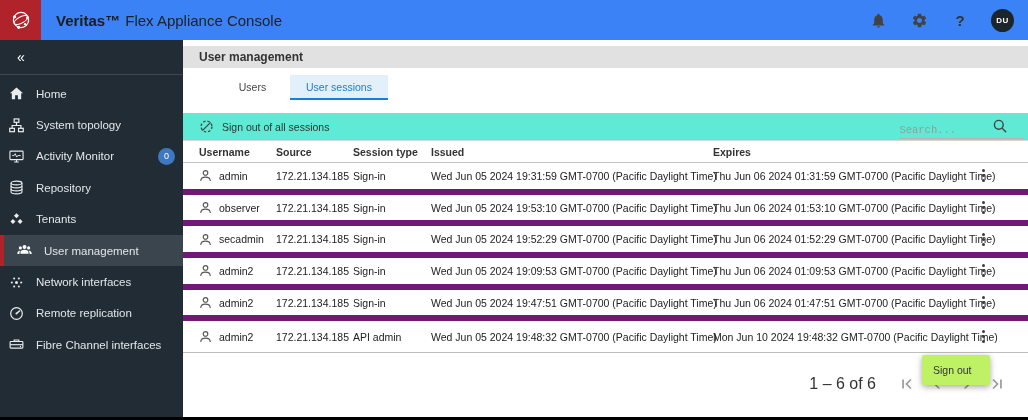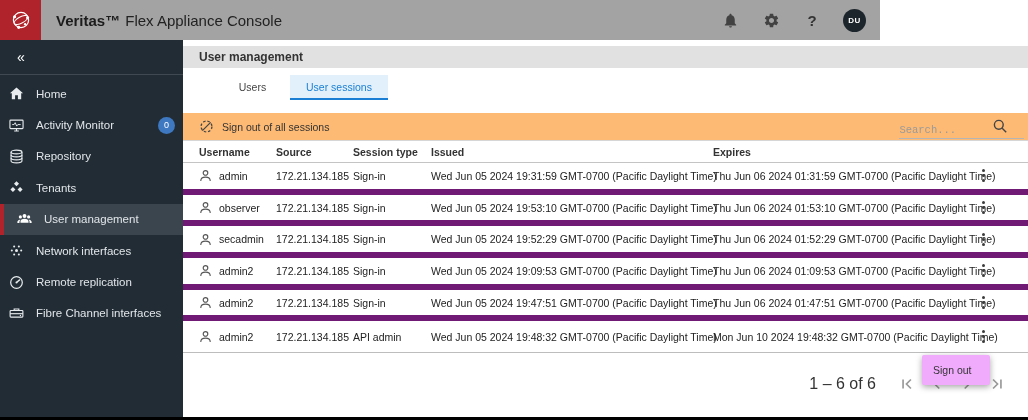--- a/index.html
+++ b/index.html
@@ -1,19 +1,19 @@
 <!DOCTYPE html>
 <html><head>
 <meta charset="utf-8">
 <style>
   html,body{margin:0;padding:0;background:#fff;font-family:"Liberation Sans",sans-serif;}
   #app{position:relative;width:1028px;height:420px;overflow:hidden;background:#fff;}
 
   
-  .topbar{position:absolute;top:0;left:0;width:880px;height:40px;background:#a3a3a3;border-bottom:1px solid #e3e3e3;display:flex;align-items:center;}
+  .topbar{position:absolute;top:0;left:0;width:1028px;height:40px;background:#3b82f6;border-bottom:1px solid #e3e3e3;display:flex;align-items:center;}
   .logo-box{width:41px;height:40px;background:#b1232a;display:flex;align-items:center;justify-content:center;flex:0 0 41px;}
   .brand{margin-left:15px;font-size:15px;color:#1c1c1c;white-space:nowrap;}
   .brand b{font-weight:700;}
   .brand .rest{margin-left:5px;font-weight:400;color:#222;}
   .top-actions{margin-left:auto;display:flex;align-items:center;gap:21px;padding-right:14px;}
   .icon-btn{background:none;border:none;padding:0;cursor:pointer;display:flex;align-items:center;justify-content:center;width:20px;height:20px;}
   .help-q{font-size:15px;font-weight:700;color:#333;}
   .avatar{width:23px;height:23px;border-radius:50%;background:#1c252c;color:#fff;font-size:8px;font-weight:700;display:flex;align-items:center;justify-content:center;letter-spacing:.5px;}
 
   
@@ -27,21 +27,21 @@
   .badge{margin-left:auto;margin-right:8px;width:17px;height:17px;border-radius:50%;background:#3e78c0;color:#fff;font-size:9px;display:flex;align-items:center;justify-content:center;}
 
   
   .main{position:absolute;top:40px;left:183px;width:845px;height:380px;background:#fff;}
   .page-titlebar{margin-top:6px;height:22px;line-height:22px;background:#e1e1e1;padding-left:16px;font-size:12px;font-weight:700;color:#333;}
   .tabs{margin-top:7px;margin-left:32px;display:flex;height:25px;}
   .tab{height:23px;display:flex;align-items:center;justify-content:center;font-size:10.5px;color:#444;cursor:pointer;border-bottom:2px solid transparent;}
   .tab.users{width:75px;}
   .tab.sessions{width:98px;}
   .tab.selected{background:#e2f0fb;color:#1a7fd4;border-bottom:2px solid #1a7fd4;}
-  .toolbar{margin-top:13px;height:28px;background:#fdba74;display:flex;align-items:center;padding:0 16px;border-bottom:1px solid #d6d6d6;box-sizing:border-box;}
+  .toolbar{margin-top:13px;height:28px;background:#5eead4;display:flex;align-items:center;padding:0 16px;border-bottom:1px solid #d6d6d6;box-sizing:border-box;}
   .signout-all{display:flex;align-items:center;gap:8px;background:none;border:none;cursor:pointer;font-size:10.5px;color:#333;padding:0;font-family:inherit;}
   .search-wrap{position:absolute;left:570px;top:6px;width:125px;}
   .search-input{width:125px;border:none;border-bottom:1px solid #b5b5b5;background:transparent;font-size:10.5px;color:#333;padding:2px 0;outline:none;font-family:Liberation Mono, monospace;}
   .search-input::placeholder{color:#9a9a9a;}
   .toolbar-inner{position:relative;flex:1;height:100%;}
   .search-icon-btn{position:absolute;right:4px;top:5px;background:none;border:none;cursor:pointer;padding:0;}
 
   
   .tbl{width:845px;font-size:10.5px;color:#222;}
   .t-row{display:flex;align-items:center;height:31.7px;border-bottom:6px solid #701a75;box-sizing:border-box;}
@@ -55,21 +55,21 @@
   .c-act{flex:1;display:flex;justify-content:flex-end;padding-right:40px;}
   .kebab{display:flex;flex-direction:column;gap:2px;background:none;border:none;cursor:pointer;padding:3px;}
   .kebab i{width:3px;height:3px;border-radius:50%;background:#3c3c3c;display:block;}
 
   
   .pagination{position:absolute;top:374px;right:18px;display:flex;align-items:center;gap:4px;}
   .pg-label{font-size:16px;color:#333;margin-right:14px;}
   .pg-btn{width:26px;height:20px;background:none;border:none;cursor:pointer;display:flex;align-items:center;justify-content:center;padding:0;}
 
   
-  .ctx-menu{position:absolute;left:922px;top:355px;width:68px;height:30px;background:#f0abfc;border-radius:2px;box-shadow:0 2px 6px rgba(0,0,0,.35);z-index:20;display:flex;align-items:flex-start;}
+  .ctx-menu{position:absolute;left:922px;top:355px;width:68px;height:30px;background:#bef264;border-radius:2px;box-shadow:0 2px 6px rgba(0,0,0,.35);z-index:20;display:flex;align-items:flex-start;}
   .ctx-item{font-size:10.5px;color:#333;padding-left:11px;cursor:pointer;width:100%;line-height:30px;}
 
   .bottom-strip{position:absolute;left:0;bottom:0;width:1028px;height:3px;background:#000;z-index:40;}
 </style>
 </head>
 <body>
 
 <div id="app">
 
   <div class="topbar">
@@ -112,20 +112,31 @@
 
       <div class="nav-item">
         <span class="nicon">
           <svg width="15" height="15" viewBox="0 0 16 16" fill="#e8ecee">
               <path d="M8 1.6 15 7.7 H13 V14 H9.5 V9.8 H6.5 V14 H3 V7.7 H1 Z"></path>
             </svg>
         </span>
         <span>Home</span>
       </div>
 
+      <div class="nav-item">
+        <span class="nicon">
+          <svg width="15" height="15" viewBox="0 0 16 16" fill="none" stroke="#e8ecee" stroke-width="1.3">
+            <rect x="5.5" y="1" width="5" height="3.6"></rect>
+              <rect x="0.8" y="11" width="5" height="3.6"></rect>
+              <rect x="10.2" y="11" width="5" height="3.6"></rect>
+            <path d="M8 4.6 V8 M3.3 11 V8 H12.7 V11"></path>
+          </svg>
+        </span>
+        <span>System topology</span>
+      </div>
 
       <div class="nav-item">
         <span class="nicon">
           <svg width="15" height="15" viewBox="0 0 16 16" fill="none" stroke="#e8ecee" stroke-width="1.2">
             <rect x="1" y="2.3" width="14" height="9" rx="0.8"></rect>
               <path d="M8 11.3 V13.6 M5.5 13.8 H10.5"></path>
               <path d="M3.4 7 h2 l1.2-2 1.6 3.6 1.2-1.6 h3" stroke-width="1"></path>
           </svg>
         </span>
         <span>Activity Monitor</span>

